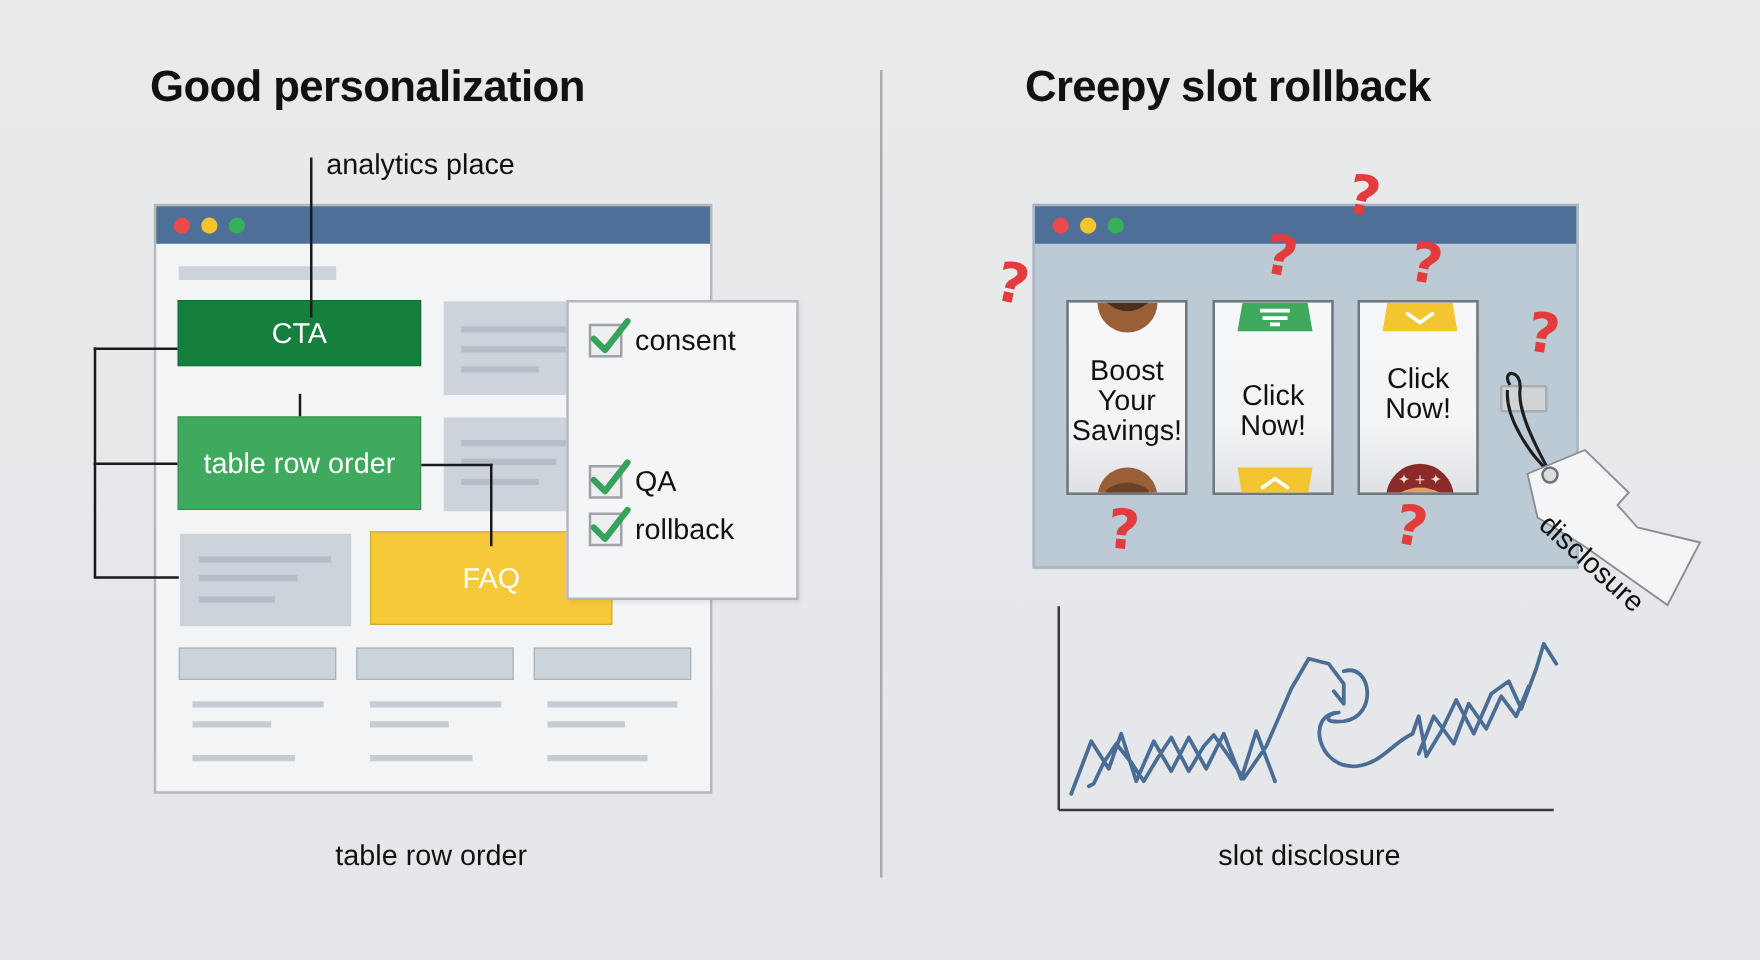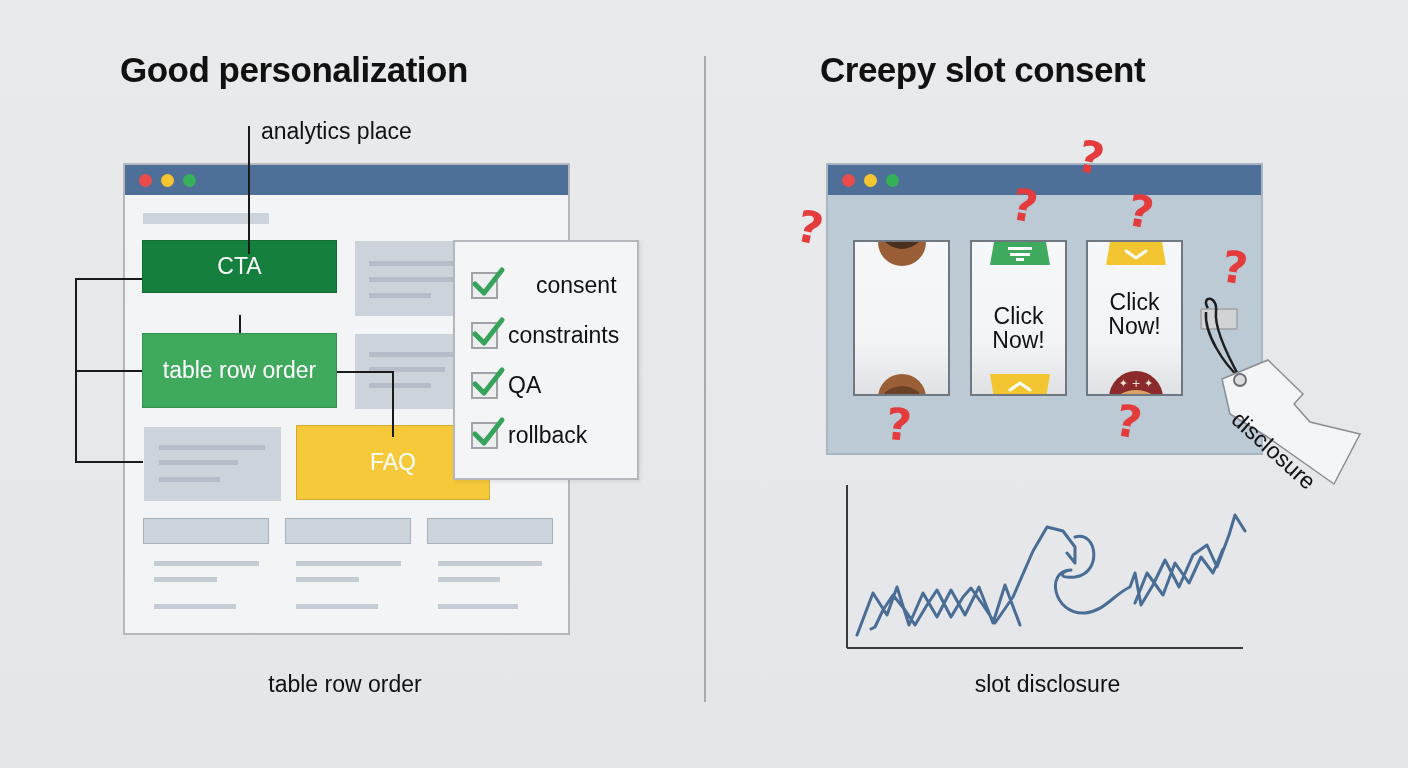--- a/index.html
+++ b/index.html
@@ -67,21 +67,21 @@
   .lever-knob { left: 1200px; top: 308px; width: 38px; height: 22px; background: #d1d4d6; border: 2px solid #a9adb1; border-radius: 2px; }
   .tag-text {
     position: absolute; left: 1244px; top: 406px; font-size: 23px; color: #111;
     transform: rotate(42deg); transform-origin: left top; white-space: nowrap;
   }
 </style>
 </head>
 <body>
 
 <div class="abs title" style="left:120px; top:50px; width:455px;">Good personalization</div>
-<div class="abs title" style="left:820px; top:50px; width:455px;">Creepy slot consent</div>
+<div class="abs title" style="left:820px; top:50px; width:455px;">Creepy slot rollback</div>
 <div class="abs divider"></div>
 
 <div class="abs" style="left:261px; top:118px; font-size:23px; white-space:nowrap;">analytics place</div>
 
 <div class="abs win" style="left:123px; top:163px; width:447px; height:472px;">
   <div class="win-bar">
     <span class="dot r" style="left:14px;"></span>
     <span class="dot y" style="left:36px;"></span>
     <span class="dot g" style="left:58px;"></span>
   </div>
@@ -131,45 +131,37 @@
 <div class="line" style="left:248px; top:126px; width:2px; height:128px;"></div>
 <div class="line" style="left:239px; top:315px; width:2px; height:18px;"></div>
 <div class="line" style="left:75px; top:278px; width:2px; height:184px;"></div>
 <div class="line" style="left:75px; top:278px; width:67px; height:2px;"></div>
 <div class="line" style="left:75px; top:370px; width:67px; height:2px;"></div>
 <div class="line" style="left:75px; top:461px; width:68px; height:2px;"></div>
 <div class="line" style="left:337px; top:371px; width:57px; height:2px;"></div>
 <div class="line" style="left:392px; top:371px; width:2px; height:66px;"></div>
 
 <div class="checklist">
-    <div class="check-item" style="top: 26px; gap: 28px;">
+    <div class="check-item" style="top: 13px;">
       <span class="cbox">
         <svg width="36" height="36" viewBox="0 0 36 36">
           <path d="M4 20 L13 29 L31 6" fill="none" stroke="#37a35a" stroke-width="5" stroke-linecap="round" stroke-linejoin="round"></path>
         </svg>
       </span>
       <span class="check-label">consent</span>
-    </div>
-    <div class="check-item" style="top: 76px;">
-      <span class="cbox">
-        <svg width="36" height="36" viewBox="0 0 36 36">
-          <path d="M4 20 L13 29 L31 6" fill="none" stroke="#37a35a" stroke-width="5" stroke-linecap="round" stroke-linejoin="round"></path>
-        </svg>
-      </span>
-      <span class="check-label">constraints</span>
     </div>
     <div class="check-item" style="top: 126px;">
       <span class="cbox">
         <svg width="36" height="36" viewBox="0 0 36 36">
           <path d="M4 20 L13 29 L31 6" fill="none" stroke="#37a35a" stroke-width="5" stroke-linecap="round" stroke-linejoin="round"></path>
         </svg>
       </span>
       <span class="check-label">QA</span>
     </div>
-    <div class="check-item" style="top: 176px; text-align: center;">
+    <div class="check-item" style="top: 164px; text-align: center;">
       <span class="cbox">
         <svg width="36" height="36" viewBox="0 0 36 36">
           <path d="M4 20 L13 29 L31 6" fill="none" stroke="#37a35a" stroke-width="5" stroke-linecap="round" stroke-linejoin="round"></path>
         </svg>
       </span>
       <span class="check-label">rollback</span>
     </div>
   </div>
 
 <div class="abs caption" style="left:200px; top:671px; width:290px;">table row order</div>
@@ -182,20 +174,25 @@
   </div>
 </div>
 
 <div class="reel" style="left:853px;">
   <svg class="abs" width="97" height="156" style="left:0; top:0;">
     <circle cx="47" cy="0" r="24" fill="#9a5f36"></circle>
     <path d="M30 0 Q47 14 64 0 Z" fill="#4a2e1e"></path>
     <circle cx="47" cy="156" r="24" fill="#9a5f36"></circle>
     <path d="M30 150 Q47 138 64 150 L64 156 L30 156 Z" fill="#6b4228"></path>
   </svg>
+  <div class="reel-text" style="top:42px;">
+    <div>Boost</div>
+    <div>Your</div>
+    <div>Savings!</div>
+  </div>
 </div>
 
 <div class="reel" style="left:970px;">
   <svg class="abs" width="97" height="156" style="left:0; top:0;">
     <path d="M22 0 L74 0 L78 23 L18 23 Z" fill="#3faa5e"></path>
     <rect x="36" y="5" width="24" height="3" fill="#fff"></rect>
     <rect x="38" y="11" width="20" height="3" fill="#fff"></rect>
     <rect x="44" y="16" width="8" height="3" fill="#fff"></rect>
     <path d="M18 132 L78 132 L74 156 L22 156 Z" fill="#f2c531"></path>
     <path d="M38 148 L48 141 L58 148" fill="none" stroke="#fff" stroke-width="3" stroke-linecap="round"></path>

